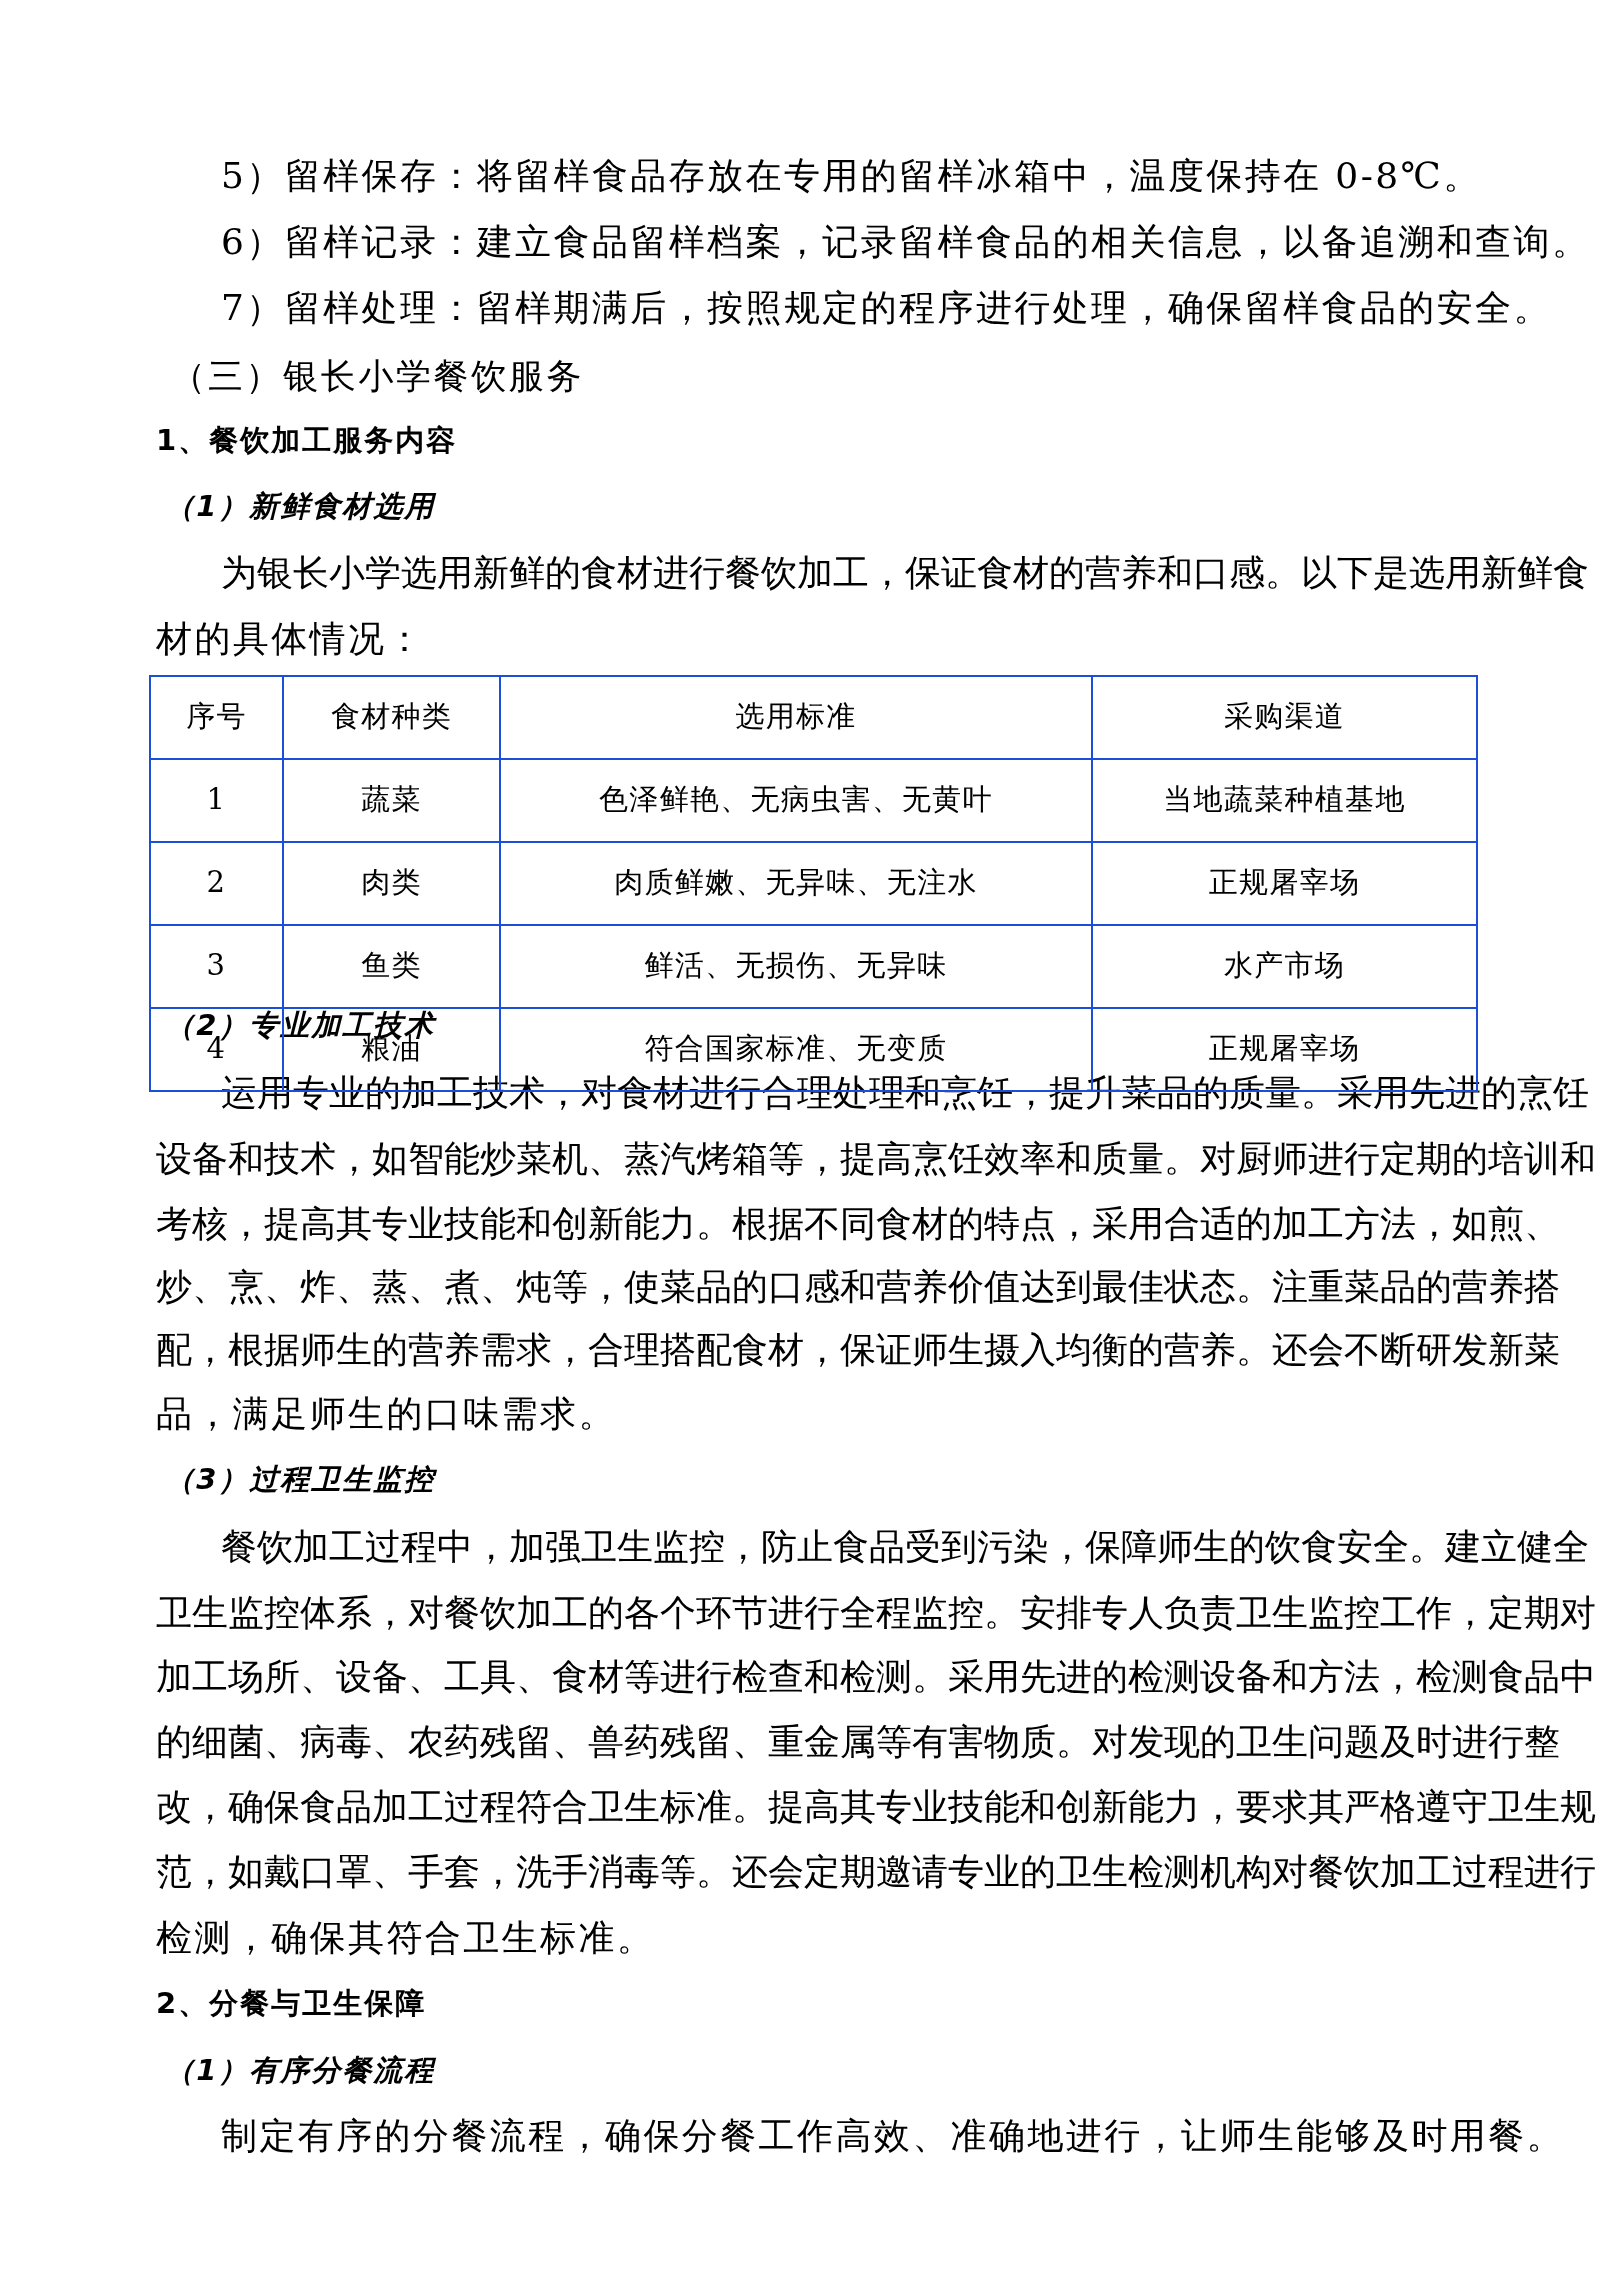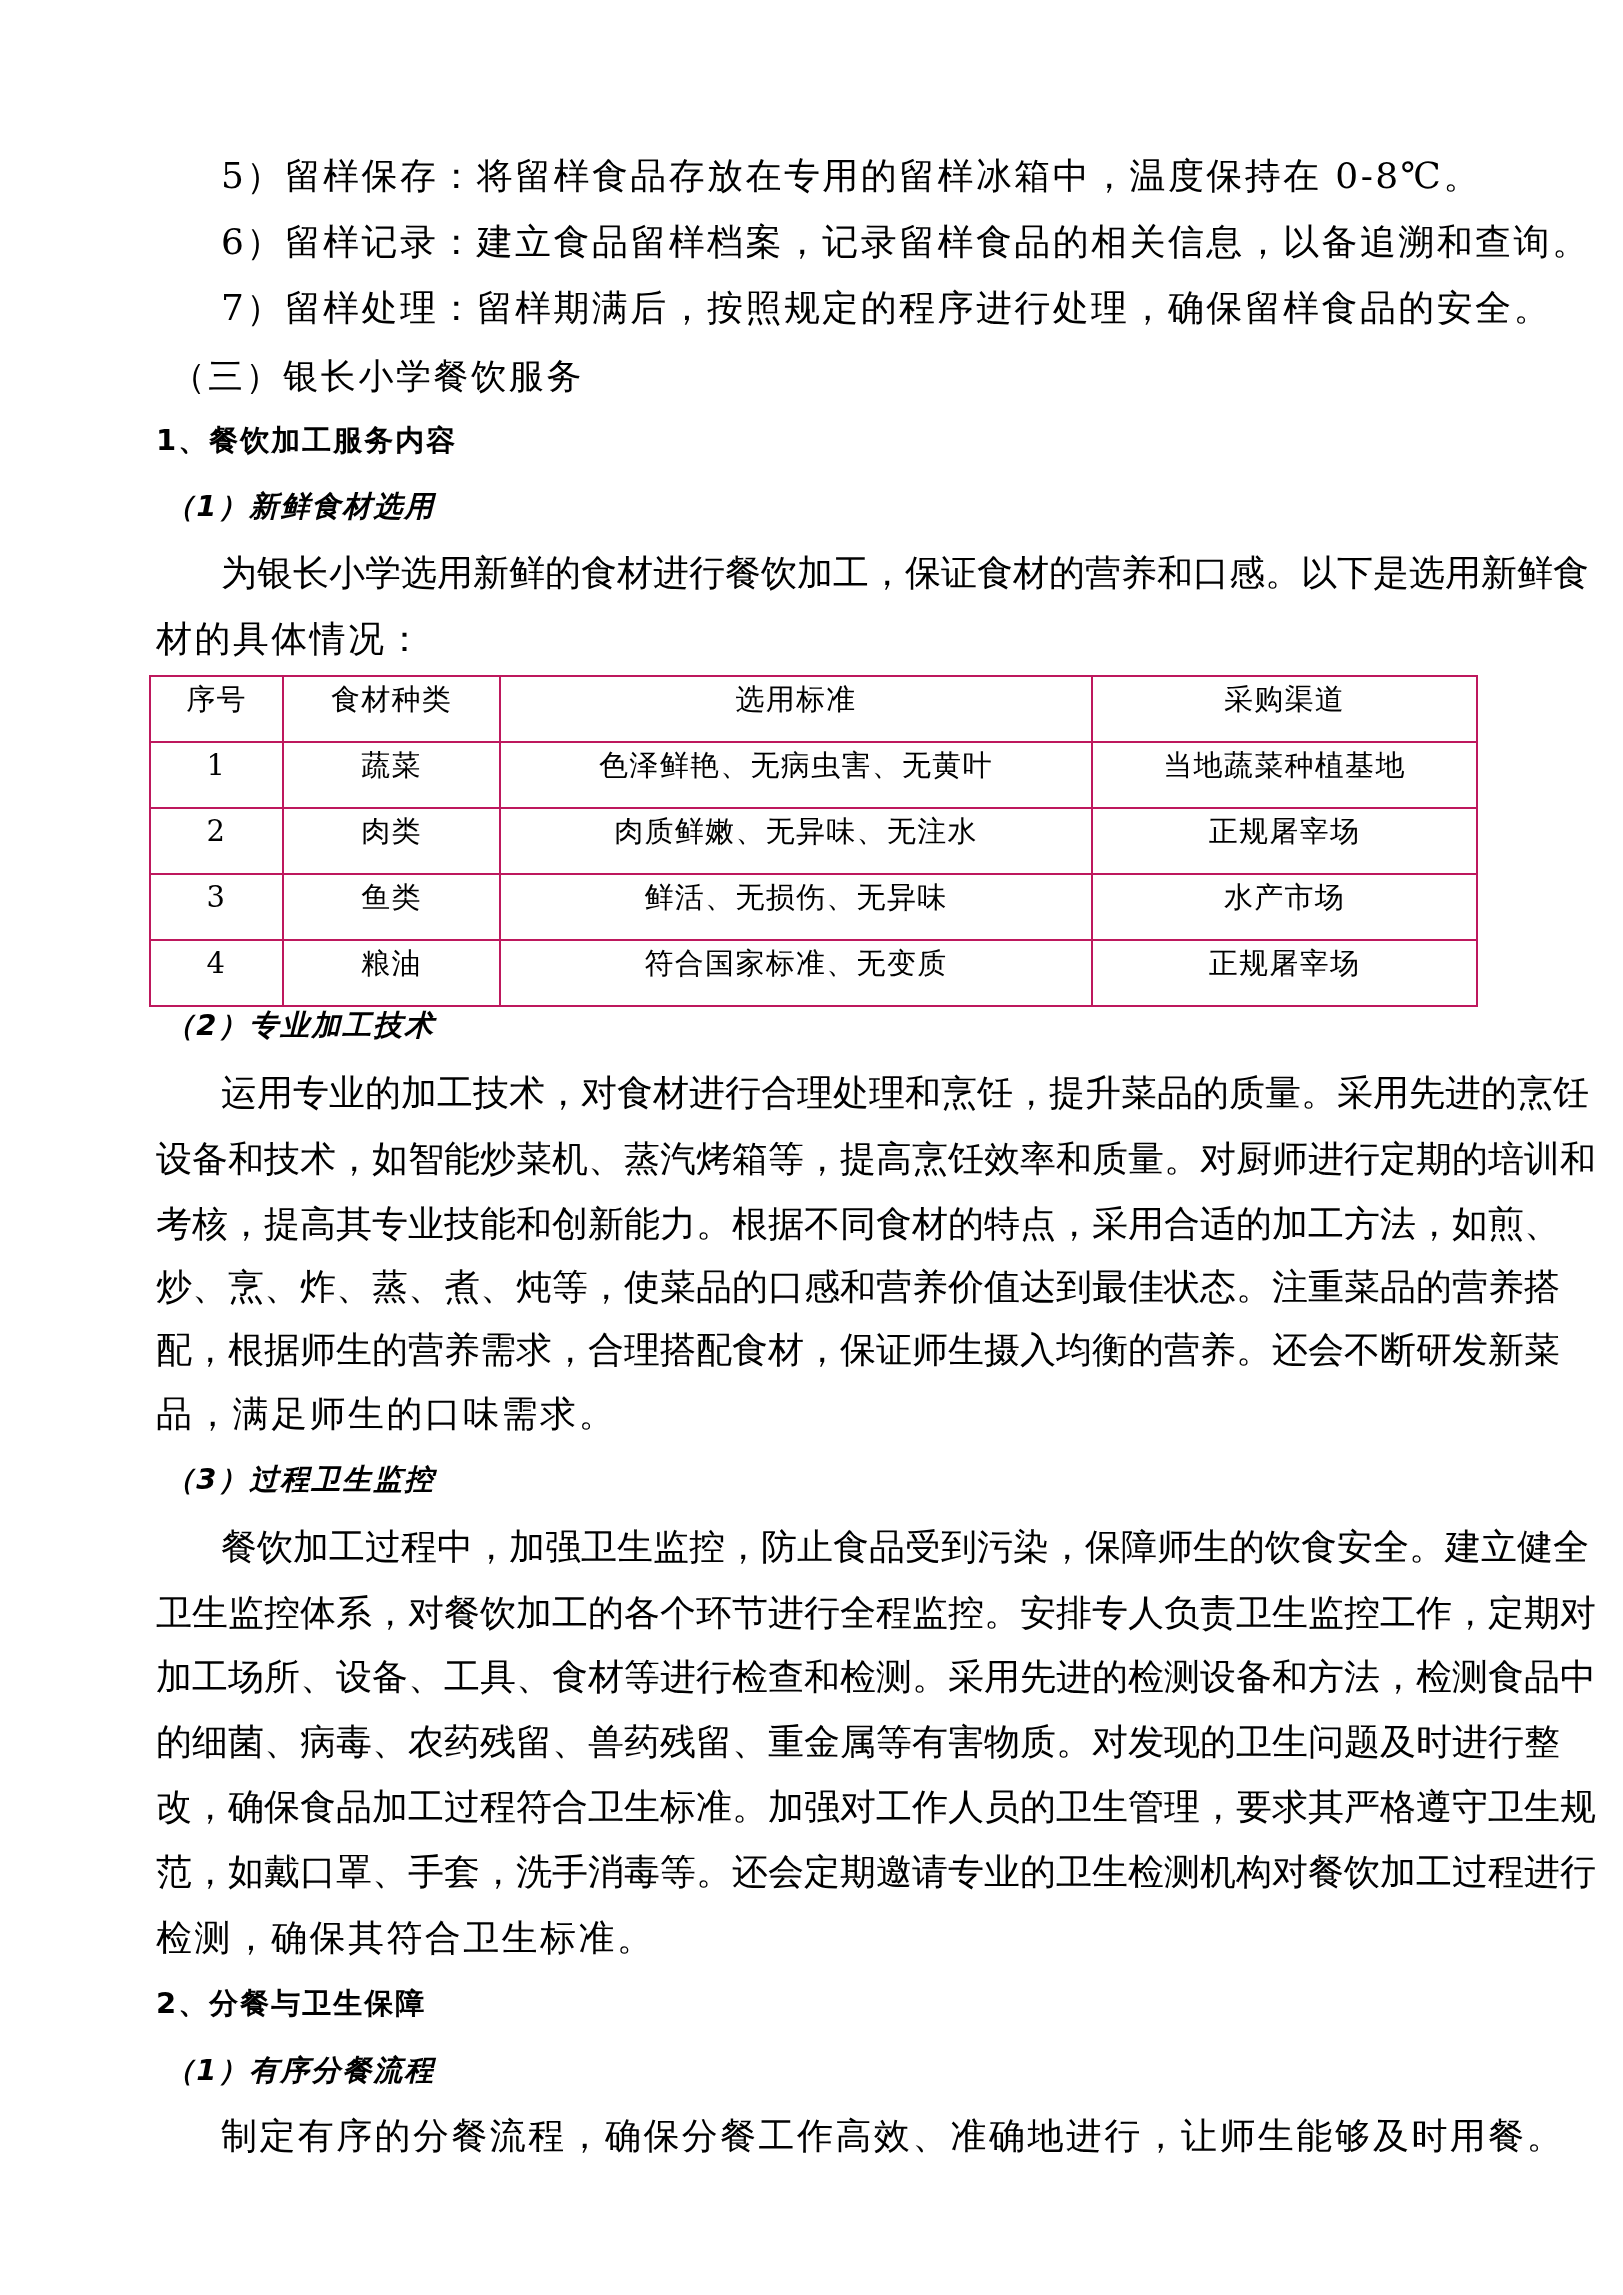--- a/index.html
+++ b/index.html
@@ -11,21 +11,21 @@
   .justify { text-align: justify; text-align-last: justify; letter-spacing: 0; }
   .indent { padding-left: 65px; box-sizing: border-box; }
   .h1 { font-family: "DejaVu Sans", "Liberation Sans", sans-serif; font-weight: normal;
         font-size: 35px; line-height: 46px; height: 46px; letter-spacing: 2.6px; left: 14.4px; }
   .h2 { font-family: "DejaVu Sans", "Liberation Sans", sans-serif; font-weight: bold;
         font-size: 29px; letter-spacing: 2px; }
   .h3 { font-family: "DejaVu Sans", "Liberation Sans", sans-serif; font-weight: bold;
         font-size: 29px; letter-spacing: 2px; left: 9.2px; font-style: italic; }
   table.food { position: absolute; left: 149px; top: 675px; width: 1326px;
                border-collapse: collapse; table-layout: fixed; }
-  table.food td, table.food th { border: 2px solid #be185d; height: 61px; padding: 3px 0 0 0;
+  table.food td, table.food th { border: 2px solid #1d4ed8; height: 61px; padding: 20px 0 0 0;
                vertical-align: top; text-align: center; font-weight: normal;
                font-size: 29px; line-height: 39px; letter-spacing: 1.3px; }
 </style>
 </head>
 <body>
 
 <div class="page">
 
   <div class="line indent" style="top:156px">5）留样保存：将留样食品存放在专用的留样冰箱中，温度保持在 0-8℃。</div>
   <div class="line indent" style="top:222px">6）留样记录：建立食品留样档案，记录留样食品的相关信息，以备追溯和查询。</div>
@@ -44,21 +44,21 @@
   <div class="line justify" style="top:1204px">考核，提高其专业技能和创新能力。根据不同食材的特点，采用合适的加工方法，如煎、</div>
   <div class="line justify" style="top:1267px">炒、烹、炸、蒸、煮、炖等，使菜品的口感和营养价值达到最佳状态。注重菜品的营养搭</div>
   <div class="line justify" style="top:1330px">配，根据师生的营养需求，合理搭配食材，保证师生摄入均衡的营养。还会不断研发新菜</div>
   <div class="line" style="top:1394px">品，满足师生的口味需求。</div>
 
   <div class="line h3" style="top:1460px">（3）过程卫生监控</div>
   <div class="line indent justify" style="top:1527px">餐饮加工过程中，加强卫生监控，防止食品受到污染，保障师生的饮食安全。建立健全</div>
   <div class="line justify" style="top:1593px">卫生监控体系，对餐饮加工的各个环节进行全程监控。安排专人负责卫生监控工作，定期对</div>
   <div class="line justify" style="top:1657px">加工场所、设备、工具、食材等进行检查和检测。采用先进的检测设备和方法，检测食品中</div>
   <div class="line justify" style="top:1722px">的细菌、病毒、农药残留、兽药残留、重金属等有害物质。对发现的卫生问题及时进行整</div>
-  <div class="line justify" style="top:1787px">改，确保食品加工过程符合卫生标准。加强对工作人员的卫生管理，要求其严格遵守卫生规</div>
+  <div class="line justify" style="top:1787px">改，确保食品加工过程符合卫生标准。提高其专业技能和创新能力，要求其严格遵守卫生规</div>
   <div class="line justify" style="top:1852px">范，如戴口罩、手套，洗手消毒等。还会定期邀请专业的卫生检测机构对餐饮加工过程进行</div>
   <div class="line" style="top:1918px">检测，确保其符合卫生标准。</div>
 
   <div class="line h2" style="top:1984px">2、分餐与卫生保障</div>
   <div class="line h3" style="top:2051px">（1）有序分餐流程</div>
   <div class="line indent" style="top:2116px">制定有序的分餐流程，确保分餐工作高效、准确地进行，让师生能够及时用餐。</div>
 </div>
 
 <table class="food">
   <colgroup>

